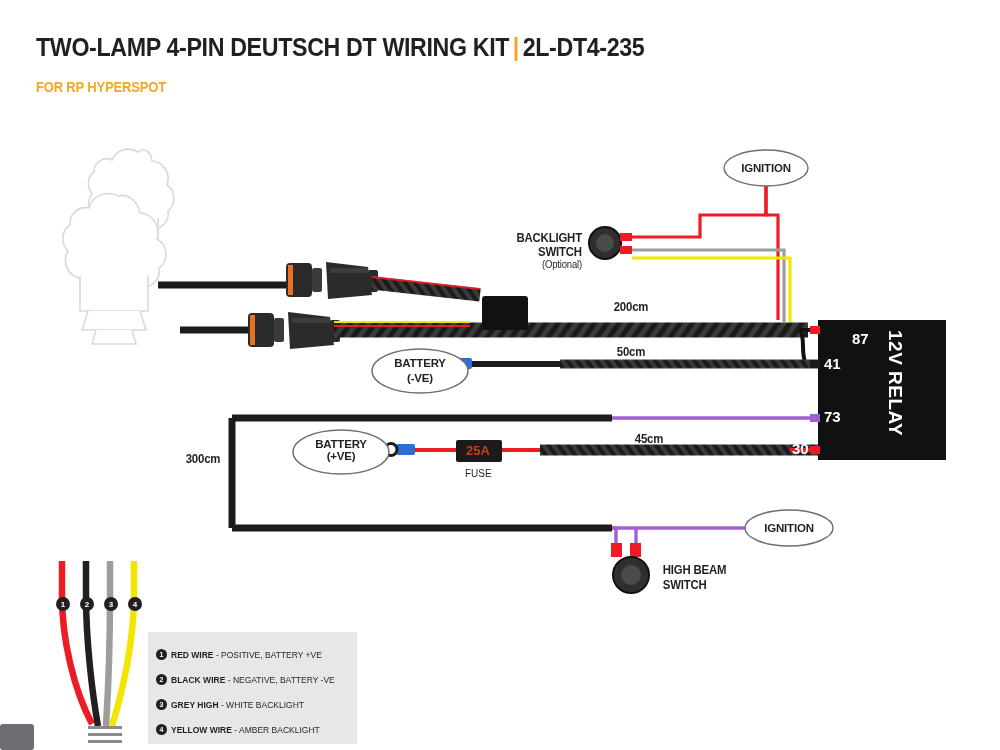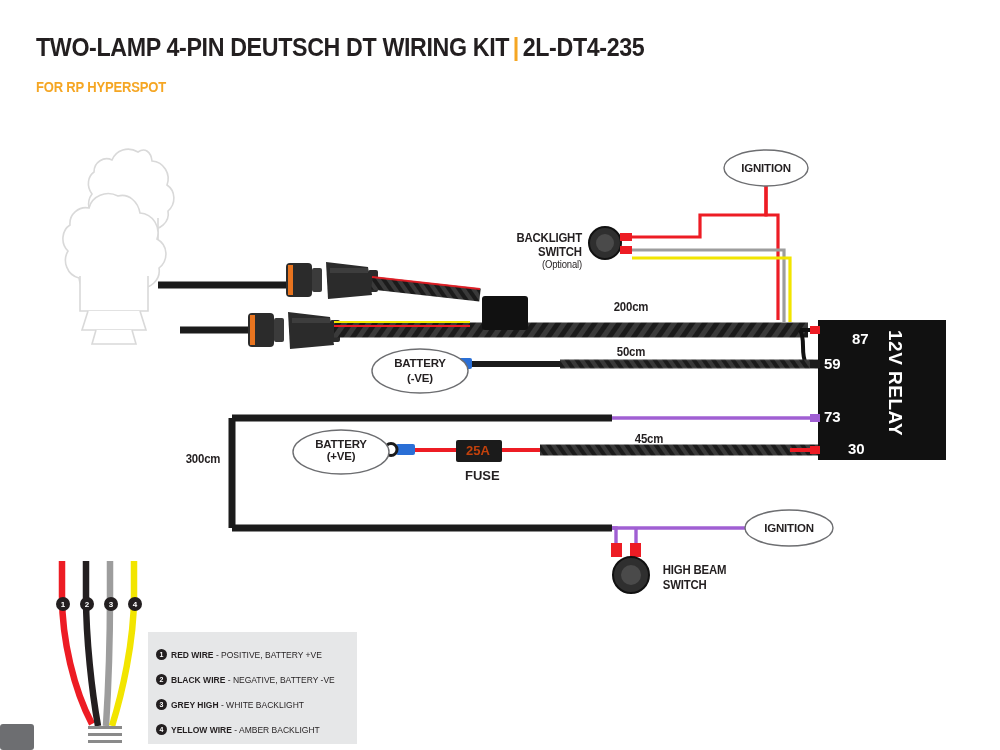--- a/index.html
+++ b/index.html
@@ -56,21 +56,21 @@
     display:inline-flex;align-items:center;justify-content:center;
     width:11px;height:11px;border-radius:50%;background:#231f20;color:#fff;
     font-size:7px;font-weight:bold;margin-right:4px;vertical-align:middle;
     position:relative;top:-1px;
   }
   .wire-num{
     position:absolute;width:14px;height:14px;border-radius:50%;
     background:#231f20;color:#ffffff;font-size:8px;font-weight:bold;
     display:flex;align-items:center;justify-content:center;
   }
-  .fuse-lbl{position:absolute;font-size:13px;font-weight:bold;color:#231f20;}
+  .fuse-lbl{position:absolute;font-size:10px;font-weight:normal;color:#231f20;}
   .fuse-val{position:absolute;font-size:13px;font-weight:bold;color:#c2410c;}
 </style>
 </head>
 <body>
 
 <div id="stage">
 
   <div class="ttl">
     <span>TWO-LAMP 4-PIN DEUTSCH DT WIRING KIT</span><span class="bar">|</span><span class="sku">2L-DT4-235</span>
   </div>
@@ -223,23 +223,23 @@
   <div class="lbl" style="left:600px;top:345px;width:62px;">50cm</div>
   <div class="lbl" style="left:618px;top:432px;width:62px;">45cm</div>
   <div class="lbl" style="left:172px;top:452px;width:62px;">300cm</div>
 
   <div class="fuse-val" style="left:466px;top:443px;">25A</div>
   <div class="fuse-lbl" style="left:465px;top:468px;">FUSE</div>
 
   <div class="relay-text" style="left:858px;top:330px;width:48px;height:120px;writing-mode:vertical-rl;text-orientation:mixed;">12V RELAY</div>
 
   <div class="pin" style="left:852px;top:320px;margin-top:10px;">87</div>
-  <div class="pin" style="left:824px;top:355px;">59</div>
+  <div class="pin" style="left:824px;top:355px;">41</div>
   <div class="pin" style="left:824px;top:408px;">73</div>
-  <div class="pin" style="left:848px;top:440px;text-align:center;">30</div>
+  <div class="pin" style="left:792px;top:440px;text-align:center;">30</div>
 
   <div class="wire-num" style="left:56px;top:597px;">1</div>
   <div class="wire-num" style="left:80px;top:597px;">2</div>
   <div class="wire-num" style="left:104px;top:597px;">3</div>
   <div class="wire-num" style="left:128px;top:597px;">4</div>
 
   <div class="legend">
     <div class="legend-row" style="top:18px;">
       <span class="num-badge">1</span><b>RED WIRE</b> <span class="desc">- POSITIVE, BATTERY +VE</span>
     </div>

